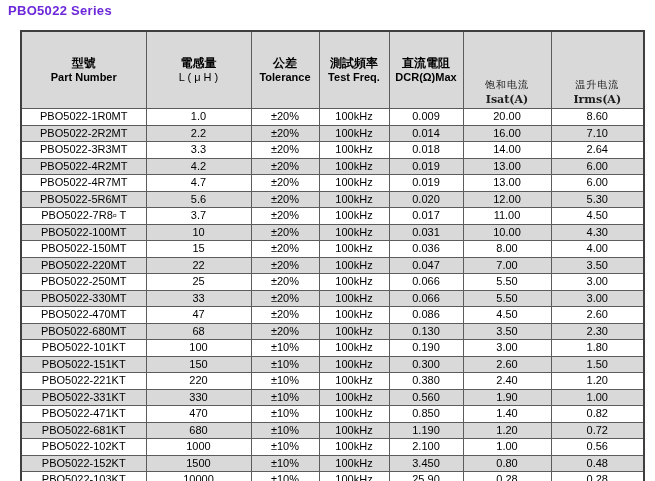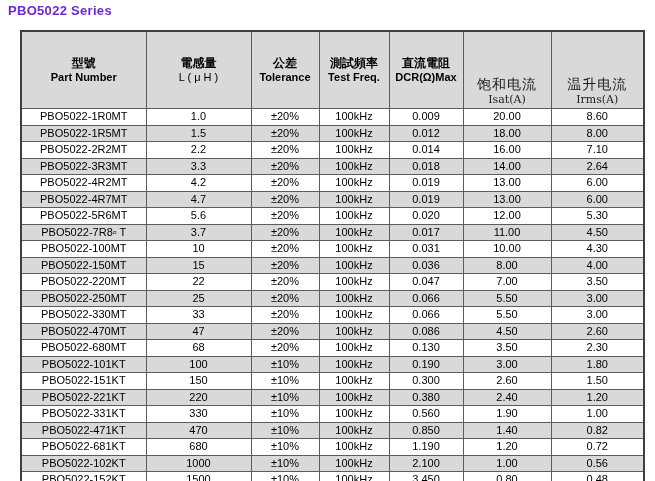--- a/index.html
+++ b/index.html
@@ -30,25 +30,25 @@
     text-align:center;vertical-align:middle;
     overflow:hidden;white-space:nowrap;padding:0;
   }
   thead th{
     background:#d9d9d9;height:33px;padding:1px 0 2px;
   }
   thead .zh{font-size:12px;font-weight:bold;line-height:16px;}
   thead .en{font-size:11px;font-weight:bold;line-height:13px;}
   thead .en.normal{font-weight:normal;text-align:center;}
   thead th.serif .zh{
-    font-family:Liberation Serif, serif;font-weight:normal;
-    font-size:14px;letter-spacing:1px;color:#1d1d1d;margin-top:44px;
+    font-family:Liberation Sans, sans-serif;font-weight:normal;
+    font-size:10px;letter-spacing:1px;color:#1d1d1d;margin-top:44px;
   }
   thead th.serif .en{
-    font-family:"DejaVu Serif",serif;font-weight:normal;color:#1d1d1d;
+    font-family:"DejaVu Serif",serif;font-weight:bold;color:#1d1d1d;
   }
   tbody td{height:15.5px;font-size:11px;line-height:15px;}
   tbody tr:nth-child(odd){background:#ffffff;}
   tbody tr:nth-child(even){background:#d9d9d9;}
 </style>
 </head>
 <body>
 
 <div class="page-title">PBO5022 Series</div>
 
@@ -98,29 +98,20 @@
       <tr>
         <td>PBO5022-1R0MT</td>
         <td>1.0</td>
         <td>±20%</td>
         <td>100kHz</td>
         <td>0.009</td>
         <td>20.00</td>
         <td>8.60</td>
       </tr>
       <tr>
-        <td>PBO5022-1R5MT</td>
-        <td>1.5</td>
-        <td>±20%</td>
-        <td>100kHz</td>
-        <td>0.012</td>
-        <td>18.00</td>
-        <td>8.00</td>
-      </tr>
-      <tr>
         <td>PBO5022-2R2MT</td>
         <td>2.2</td>
         <td>±20%</td>
         <td>100kHz</td>
         <td>0.014</td>
         <td>16.00</td>
         <td>7.10</td>
       </tr>
       <tr>
         <td>PBO5022-3R3MT</td>

